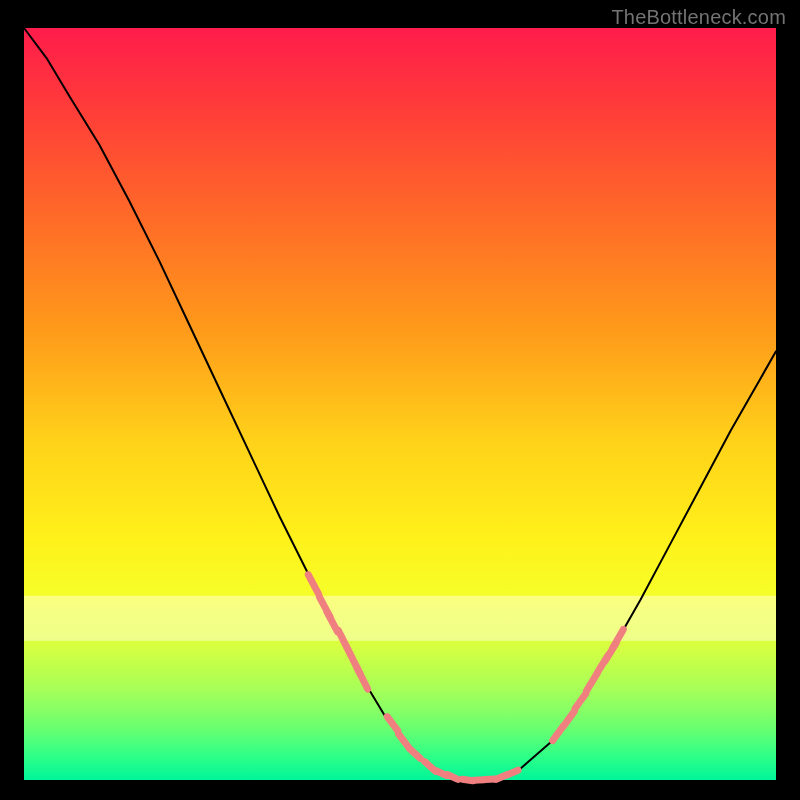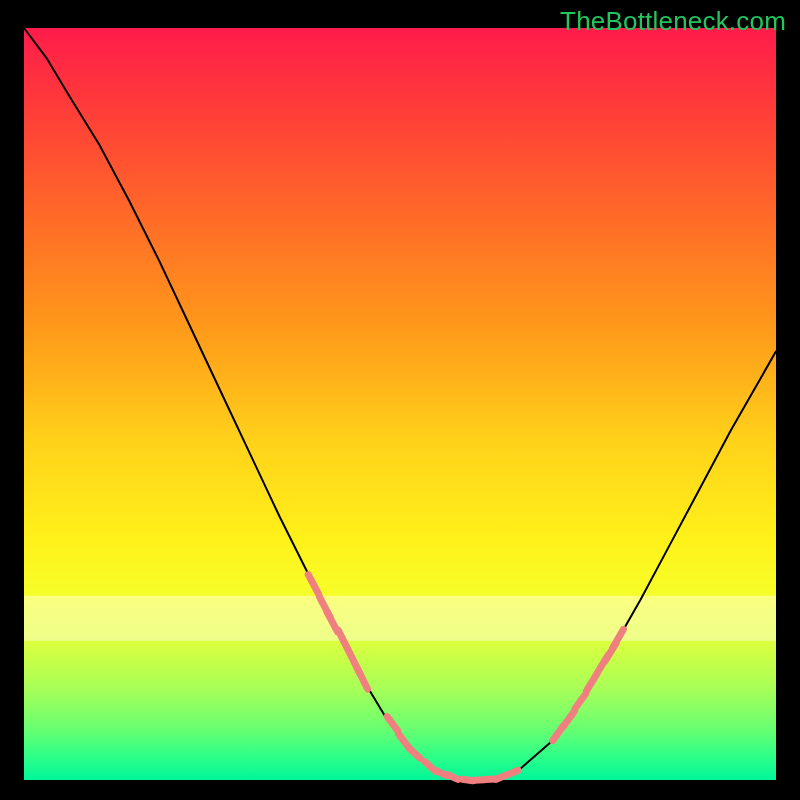--- a/index.html
+++ b/index.html
@@ -16,22 +16,22 @@
     height: 800px;
   }
   svg {
     display: block;
   }
   .watermark {
     position: absolute;
     top: 6px;
     right: 14px;
     font-family: Arial, Helvetica, sans-serif;
-    font-size: 26px;
-    color: #22c55e;
+    font-size: 20px;
+    color: #737373;
     font-weight: 400;
     letter-spacing: 0.2px;
   }
 </style>
 </head>
 <body>
 
 <div class="chart-container">
   <svg id="chart-svg" width="800" height="800" viewBox="0 0 800 800">
       <defs>

